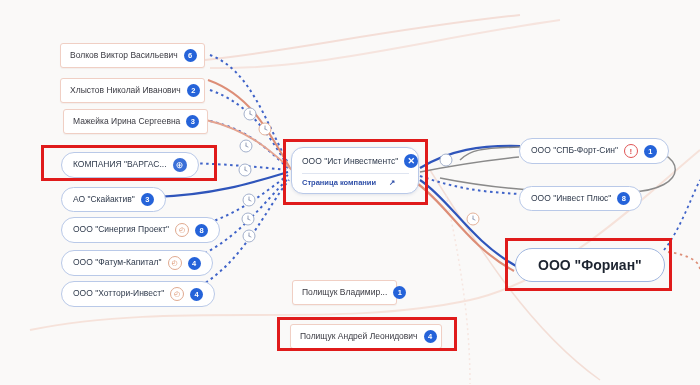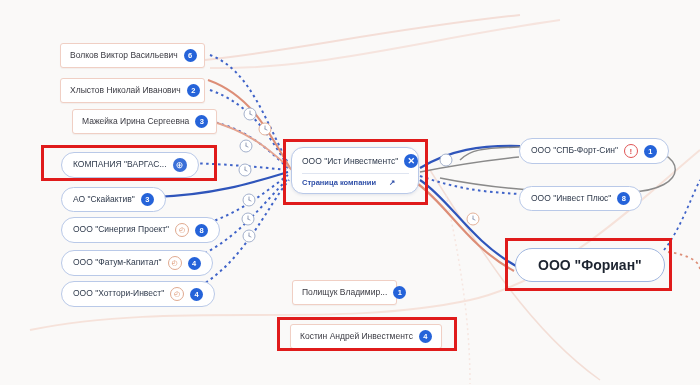--- a/index.html
+++ b/index.html
@@ -241,21 +241,21 @@
   <div class="node node-rect" style="left:60px; top:43px; width:145px;">
     <span class="node-label">Волков Виктор Васильевич</span>
     <span class="badge">6</span>
   </div>
 
   <div class="node node-rect" style="left:60px; top:78px; width:145px;">
     <span class="node-label">Хлыстов Николай Иванович</span>
     <span class="badge">2</span>
   </div>
 
-  <div class="node node-rect" style="left:72px; top:109px; width:145px;">
+  <div class="node node-rect" style="left:63px; top:109px; width:145px;">
     <span class="node-label">Мажейка Ирина Сергеевна</span>
     <span class="badge">3</span>
   </div>
 
   <div class="node node-pill" style="left:61px; top:152px;">
     <span class="node-label">КОМПАНИЯ "ВАРГАС...</span>
     <span class="globe-icon">⊕</span>
   </div>
 
   <div class="node node-pill" style="left:61px; top:187px;">
@@ -292,21 +292,21 @@
       <span>↗</span>
     </div>
   </div>
 
   <div class="node node-rect" style="left:292px; top:280px; width:105px;text-align:right;">
     <span class="node-label">Полищук Владимир...</span>
     <span class="badge">1</span>
   </div>
 
   <div class="node node-rect" style="left:290px; top:324px; width:152px;">
-    <span class="node-label">Костин Андрей Инвестментс</span>
+    <span class="node-label">Полищук Андрей Леонидович</span>
     <span class="badge">4</span>
   </div>
 
   <div class="node node-pill" style="left:519px; top:138px;">
     <span class="node-label">ООО "СПБ-Форт-Син"</span>
     <span class="warn-icon">!</span>
     <span class="badge">1</span>
   </div>
 
   <div class="node node-pill" style="left:519px; top:186px;">

